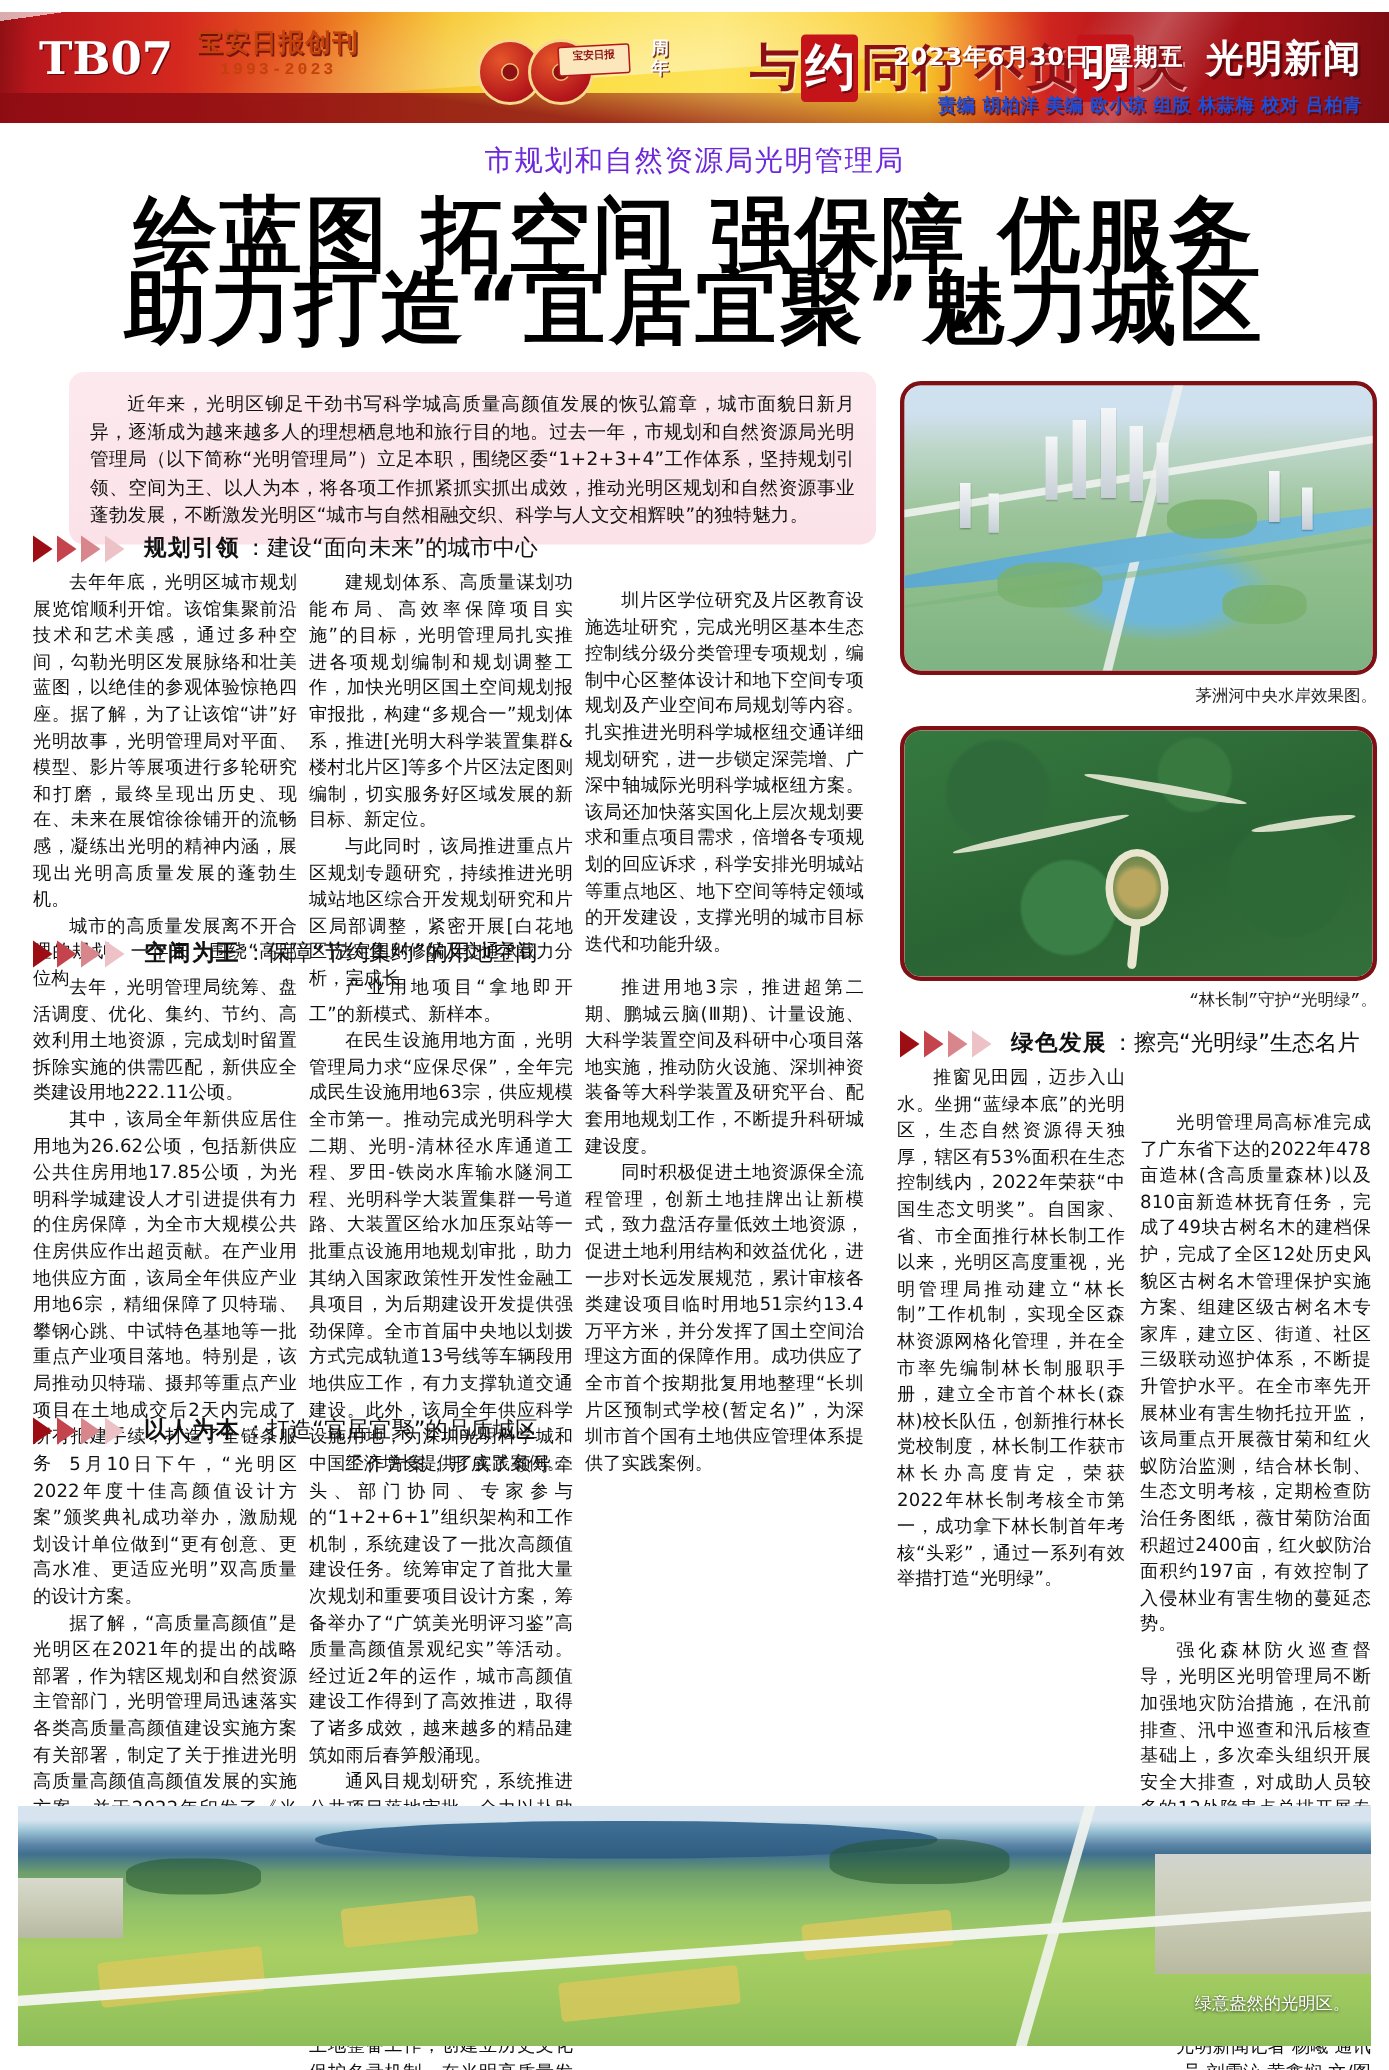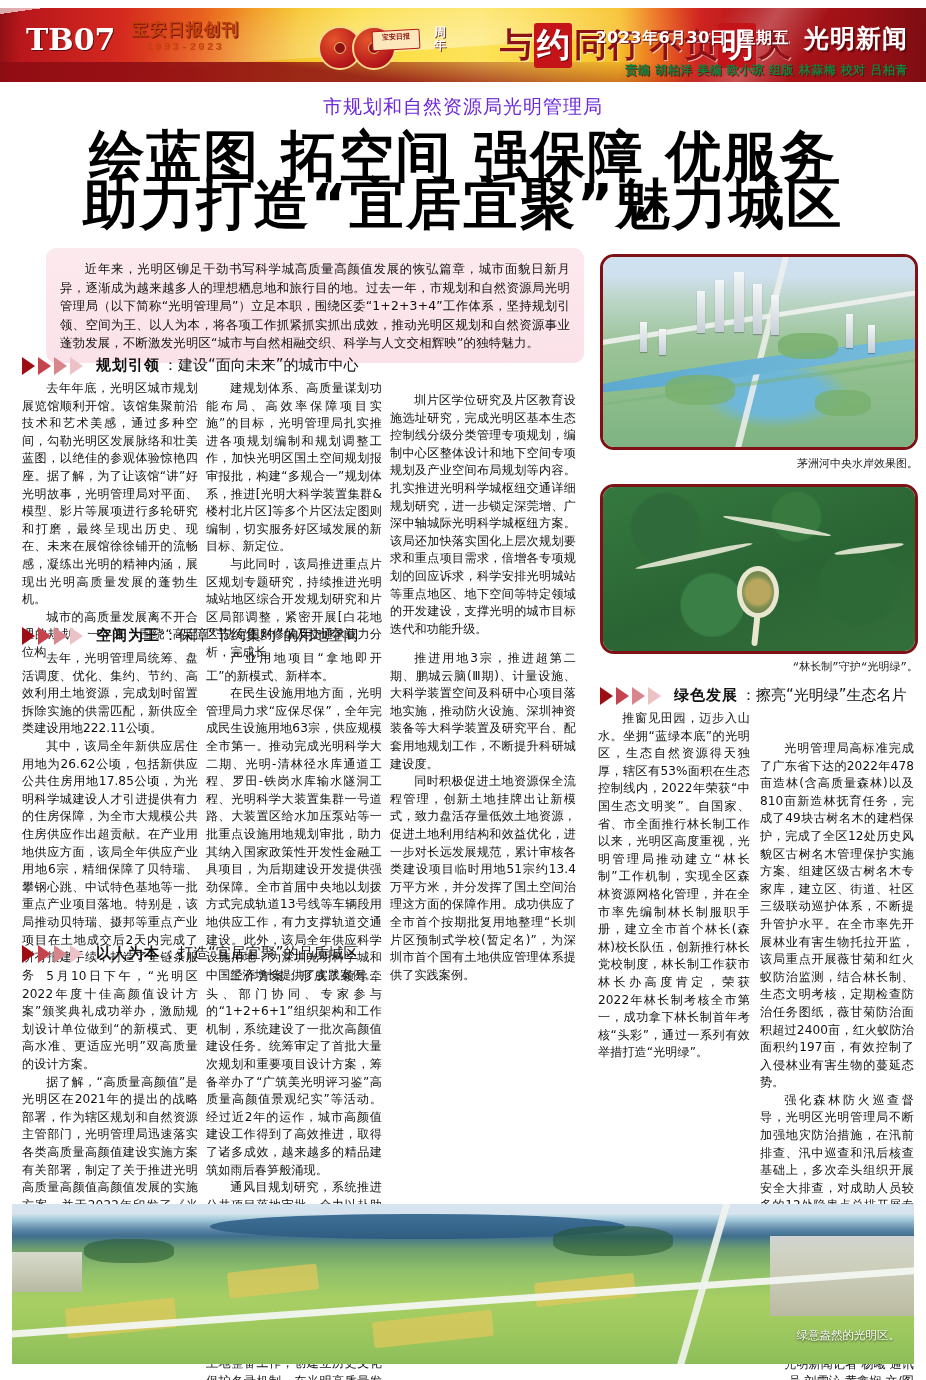--- a/index.html
+++ b/index.html
@@ -95,21 +95,21 @@
   }
   .mh-slogan .gap{ width:14px; background:none; }
 
   .mh-right{ position:absolute; right:18px; top:14px; text-align:right; color:#fff; }
   .mh-date{ font-size:16px; font-weight:700; letter-spacing:.5px;
     text-shadow:1px 1px 0 rgba(90,8,10,.8); display:inline-block; vertical-align:middle; }
   .mh-brand{ display:inline-block; vertical-align:middle; margin-left:10px;
     font-family:"DejaVu Serif","Liberation Serif",serif;
     font-size:25px; font-weight:700; color:#fff; letter-spacing:1px;
     text-shadow:2px 2px 0 rgba(90,8,10,.85); }
-  .mh-credits{ margin-top:7px; font-size:12px; font-weight:700; color:#15803d; letter-spacing:.5px;
+  .mh-credits{ margin-top:7px; font-size:12px; font-weight:700; color:#1d4ed8; letter-spacing:.5px;
     text-shadow:1px 1px 0 rgba(90,8,10,.8); }
 
   
   .kicker{
     position:absolute; left:0; top:94px; width:926px; text-align:center;
     font-size:19px; letter-spacing:1px; color:#6d28d9;
   }
   .headline1, .headline2{
     position:absolute; left:0; width:926px; text-align:center;
     font-weight:700; color:#000; letter-spacing:2px;
@@ -378,21 +378,21 @@
   <div class="sect" style="left:22px; top:944px;">
     <div class="chev c1"></div>
     <div class="chev c2"></div>
     <div class="chev c3"></div>
     <div class="chev c4"></div>
     <div class="sect-label">以人为本</div>
     <div class="sect-rest">：打造“宜居宜聚”的品质城区</div>
   </div>
 
   <div class="col" style="left:22px; top:968px; width:176px;">
-    <p>5月10日下午，“光明区2022年度十佳高颜值设计方案”颁奖典礼成功举办，激励规划设计单位做到“的新模式、更高水准、更适应光明”双高质量的设计方案。</p>
+    <p>5月10日下午，“光明区2022年度十佳高颜值设计方案”颁奖典礼成功举办，激励规划设计单位做到“更有创意、更高水准、更适应光明”双高质量的设计方案。</p>
     <p>据了解，“高质量高颜值”是光明区在2021年的提出的战略部署，作为辖区规划和自然资源主管部门，光明管理局迅速落实各类高质量高颜值建设实施方案有关部署，制定了关于推进光明高质量高颜值高颜值发展的实施方案，并于2022年印发了《光明区城市高颜值建设专项行动计划》。</p>
     <p>过去一年，光明管理局高效完成项目建筑审批，精细推荐市政改</p>
   </div>
   <div class="col" style="left:206px; top:968px; width:176px;">
     <p>工作方案，形成了领导牵头、部门协同、专家参与的“1+2+6+1”组织架构和工作机制，系统建设了一批次高颜值建设任务。统筹审定了首批大量次规划和重要项目设计方案，筹备举办了“广筑美光明评习鉴”高质量高颜值景观纪实”等活动。经过近2年的运作，城市高颜值建设工作得到了高效推进，取得了诸多成效，越来越多的精品建筑如雨后春笋般涌现。</p>
     <p>通风目规划研究，系统推进公共项目落地审批，全力以赴助力光明打造高品质、配套齐全的现代化国际化城区。与此同时，光明管理局最大限度保护光明历史文化遗嘱，全面开展12处历史风貌区调查对象和73处历史建筑调查对象摸底与建档工作，强化开展金水口古村历史风貌区保护专项规划工作，加强古村更新和土地整备工作，创建立历史文化保护名录机制，在光明高质量发展的进程中慢慢其特殊的文化底蕴和基因脉络。</p>
   </div>
   <div class="col" style="left:390px; top:968px; width:186px;">
     <p></p>
   </div>

